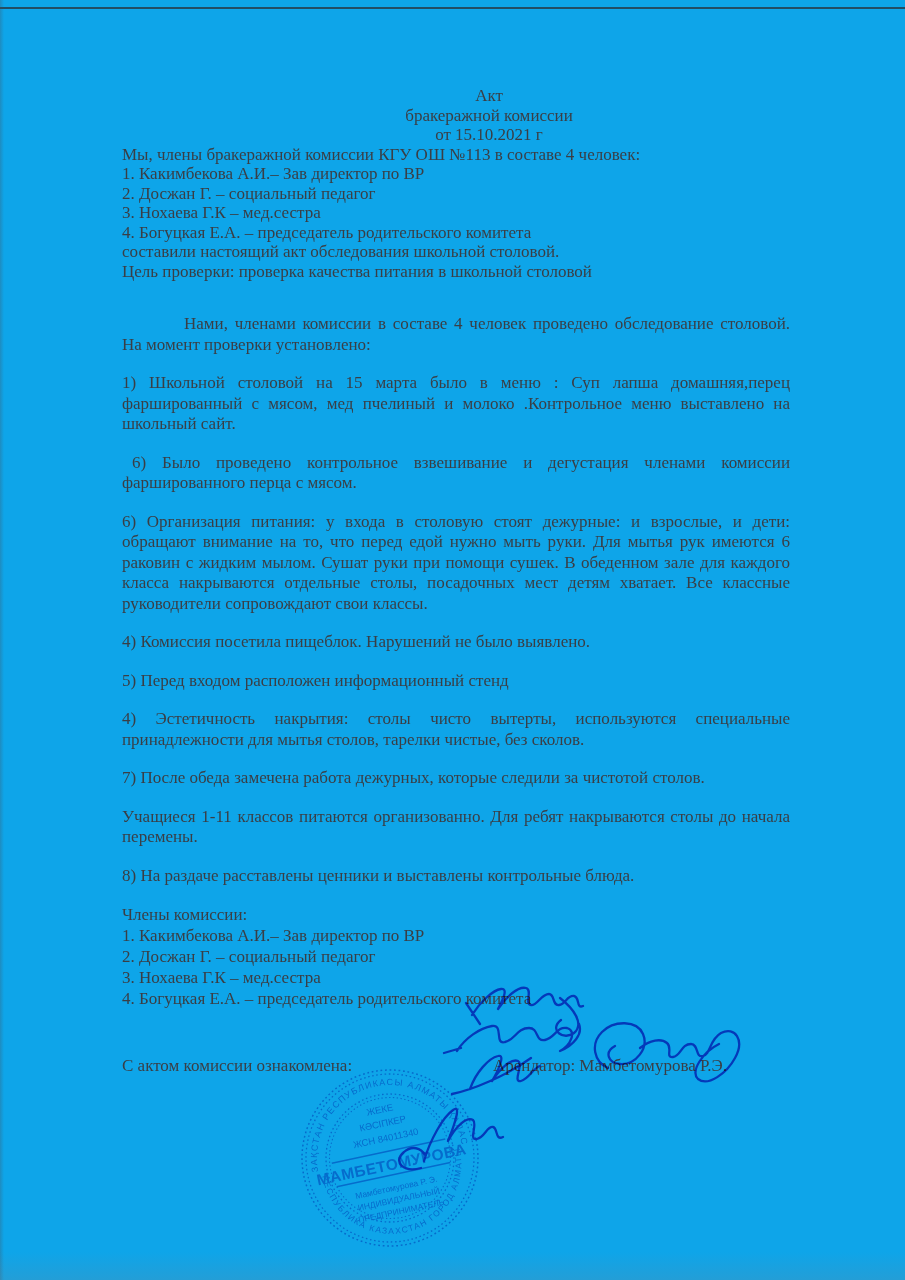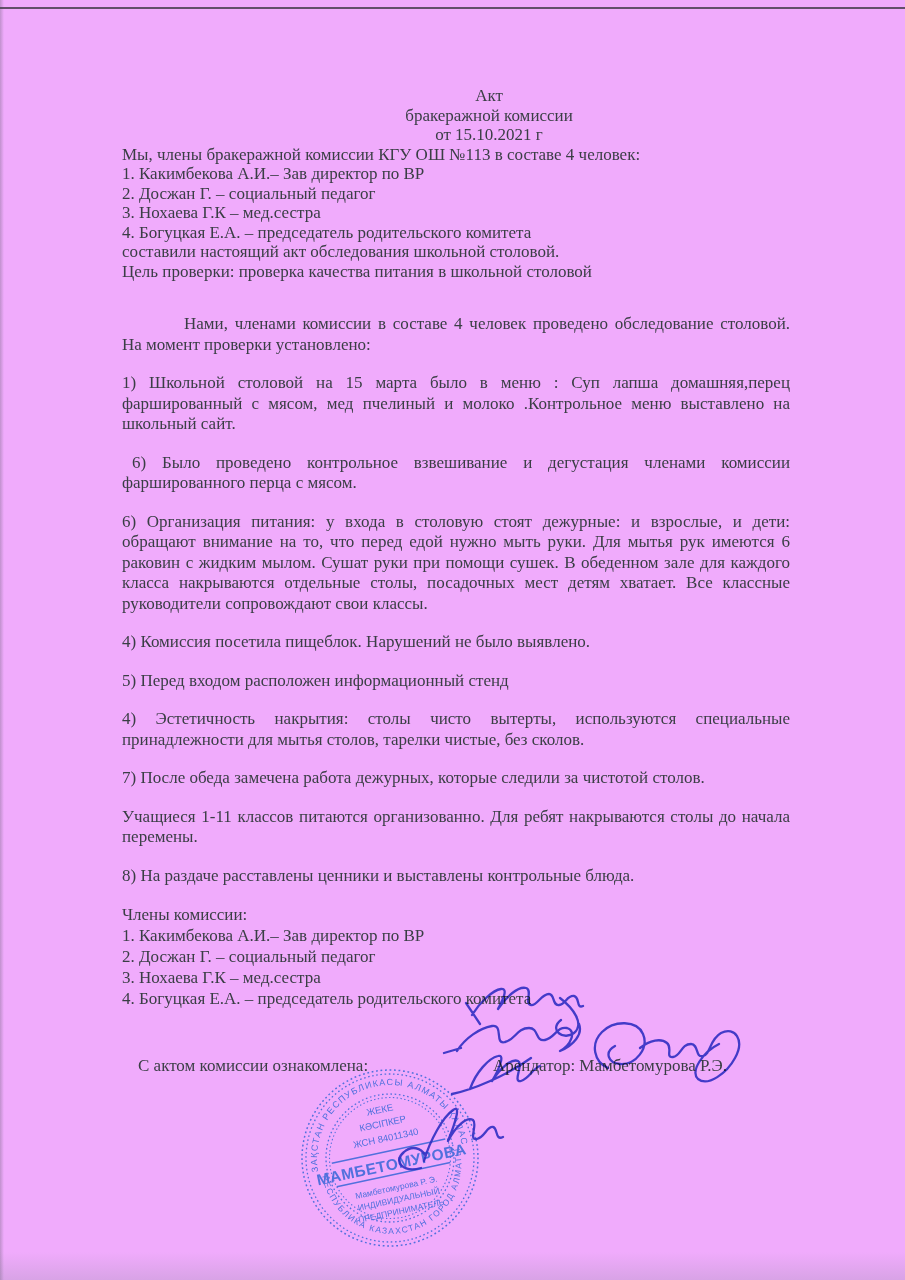--- a/index.html
+++ b/index.html
@@ -1,37 +1,37 @@
 <!DOCTYPE html>
 <html><head>
 <meta charset="utf-8">
 <style>
   html,body{margin:0;padding:0;background:#d9d9d9;}
   .page{
-    position:relative;width:905px;height:1280px;background:#f0abfc;overflow:hidden;
+    position:relative;width:905px;height:1280px;background:#0ea5e9;overflow:hidden;
     font-family:"Liberation Serif","DejaVu Serif",serif;color:#3a3e45;
   }
   .scan-edge-top{position:absolute;top:7px;left:0;width:100%;height:2px;background:#2b2b31;opacity:.72;}
   .scan-edge-left{position:absolute;left:0;top:0;width:4px;height:100%;
     background:linear-gradient(to right,rgba(70,75,85,.28),rgba(70,75,85,0));}
   .scan-edge-bottom{position:absolute;bottom:0;left:0;width:100%;height:28px;
     background:linear-gradient(to top,rgba(120,130,142,.20),rgba(120,130,142,0));}
   .doc{position:absolute;left:122px;top:86px;width:668px;font-size:17px;}
   .title-block{width:668px;text-align:center;padding-left:66px;box-sizing:border-box;}
   .title-line{line-height:19.5px;}
   .hdr{line-height:19.5px;}
   .hdr-list div{line-height:19.5px;}
   .purpose{line-height:19.5px;margin-bottom:33px;}
   .para{line-height:20.5px;margin:0 0 18px;text-align:justify;}
   .para.first-indent{text-indent:62px;}
   .para.small-indent{text-indent:10px;}
   .sign-heading{line-height:21px;margin-top:4px;}
   .sign-list div{line-height:21px;}
   .ack-row{position:relative;margin-top:46px;height:24px;line-height:22px;}
-  .ack-label{position:absolute;left:16px;top:0;}
+  .ack-label{position:absolute;left:0;top:0;}
   .tenant{position:absolute;left:363px;top:0;margin-left:8px;}
   .ink-overlay{position:absolute;left:0;top:0;width:905px;height:1280px;
     mix-blend-mode:multiply;pointer-events:none;}
   .stamp-text{font-family:"Liberation Sans","DejaVu Sans",sans-serif;}
 </style>
 </head>
 <body>
 
 <div class="page">
 

